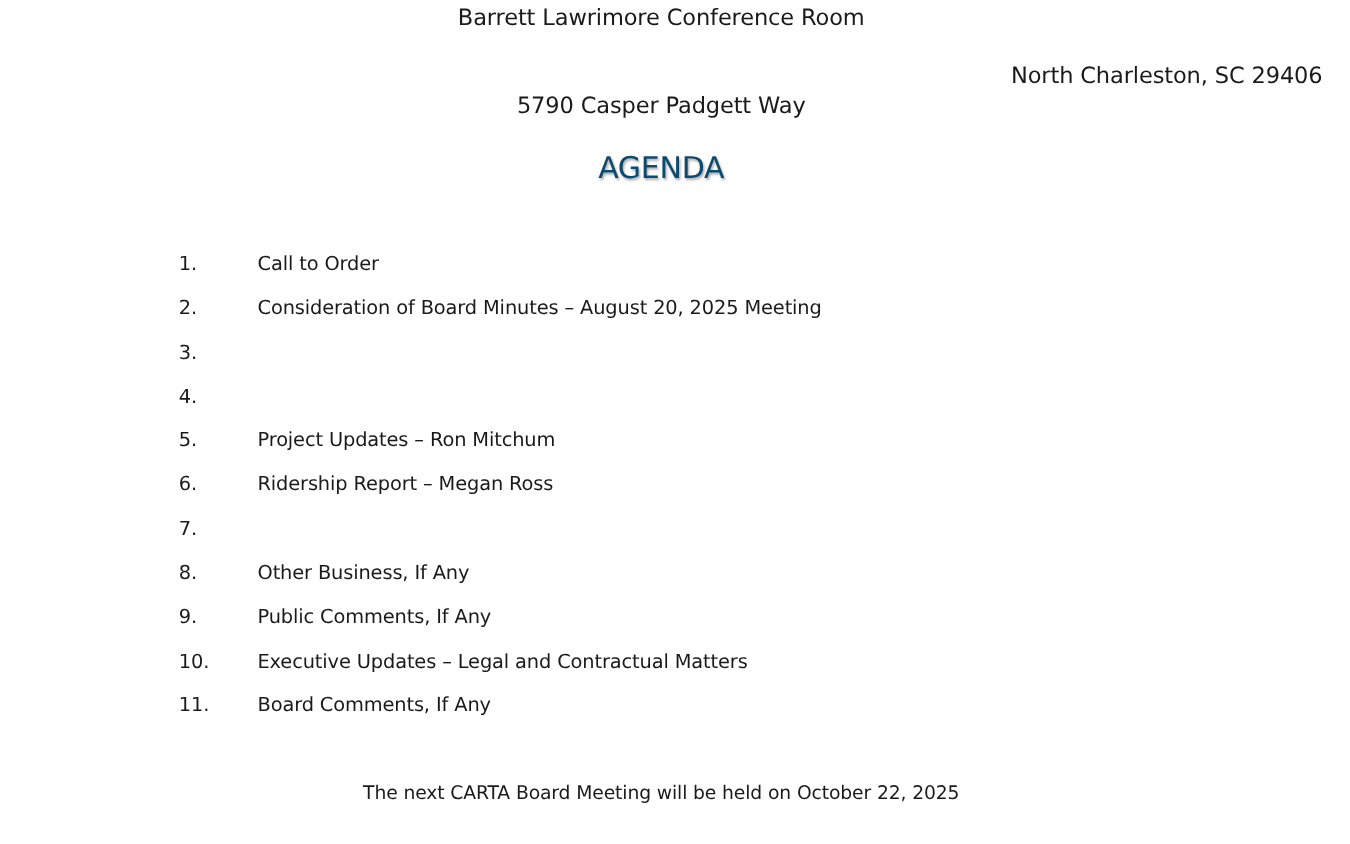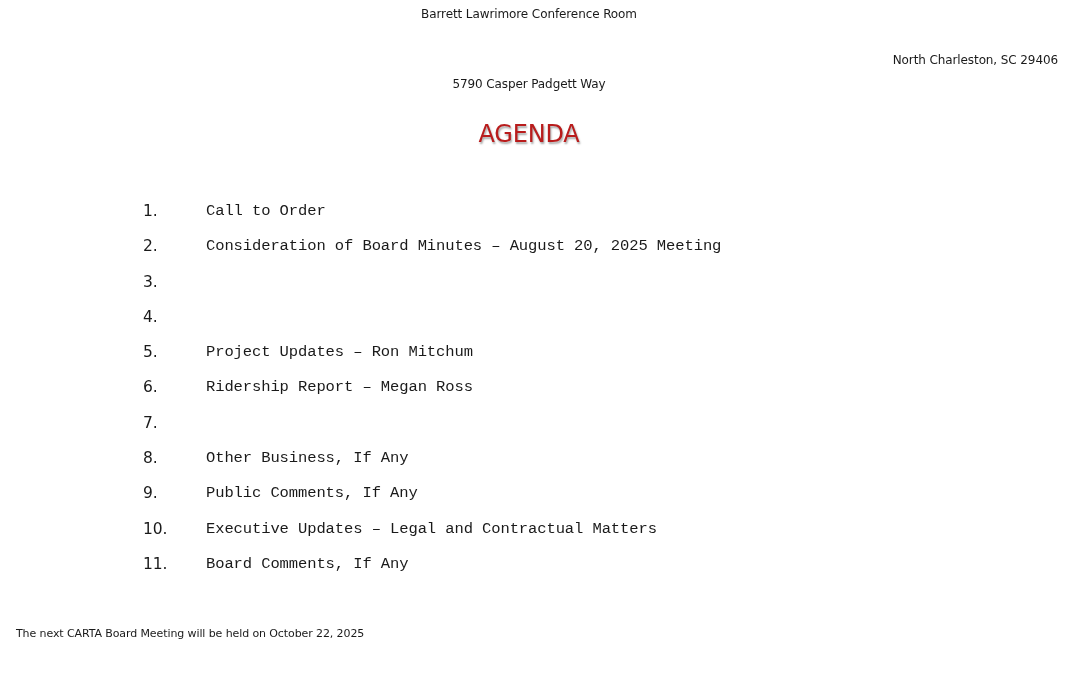--- a/index.html
+++ b/index.html
@@ -13,37 +13,37 @@
       position: relative;
       overflow: hidden;
       font-family: "DejaVu Sans", "Liberation Sans", sans-serif;
       color: #1a1a1a;
     }
     .address {
       position: absolute;
       left: 0;
       width: 1058px;
       text-align: center;
-      font-size: 12px;
+      font-size: 18px;
       line-height: 23px;
       letter-spacing: -0.1px;
     }
     .address-line-1 { top: 3px; }
     .address-line-2 { top: 26px; margin-top: 47px; }
     .address-line-3 { top: 49px; text-align: right; }
 
     .agenda-title {
       position: absolute;
       top: 118px;
       left: 0;
       width: 1058px;
       text-align: center;
       font-size: 24px;
       line-height: 32px;
-      color: #b91c1c;
+      color: #0c4a6e;
       text-shadow: 1px 2px 2px rgba(0,0,0,0.35);
       letter-spacing: -0.2px;
     }
 
     .agenda-list {
       position: absolute;
       top: 199px;
       left: 0;
       width: 1080px;
       margin: 0;
@@ -60,32 +60,31 @@
     .agenda-num {
       position: absolute;
       left: 143px;
       top: 0;
     }
     .agenda-text {
       position: absolute;
       left: 206px;
       top: 0;
       white-space: nowrap;
-      font-family: Liberation Mono, monospace;
     }
 
     .next-meeting {
       position: absolute;
       top: 622px;
       left: 0;
       width: 1058px;
-      font-size: 11px;
+      text-align: center;
+      font-size: 15px;
       line-height: 24px;
       letter-spacing: -0.1px;
-      padding-left: 16px;
     }
   </style>
 </head>
 <body>
 
 <div>
   <div class="address address-line-1">Barrett Lawrimore Conference Room</div>
   <div class="address address-line-2">5790 Casper Padgett Way</div>
   <div class="address address-line-3">North Charleston, SC  29406</div>
 

